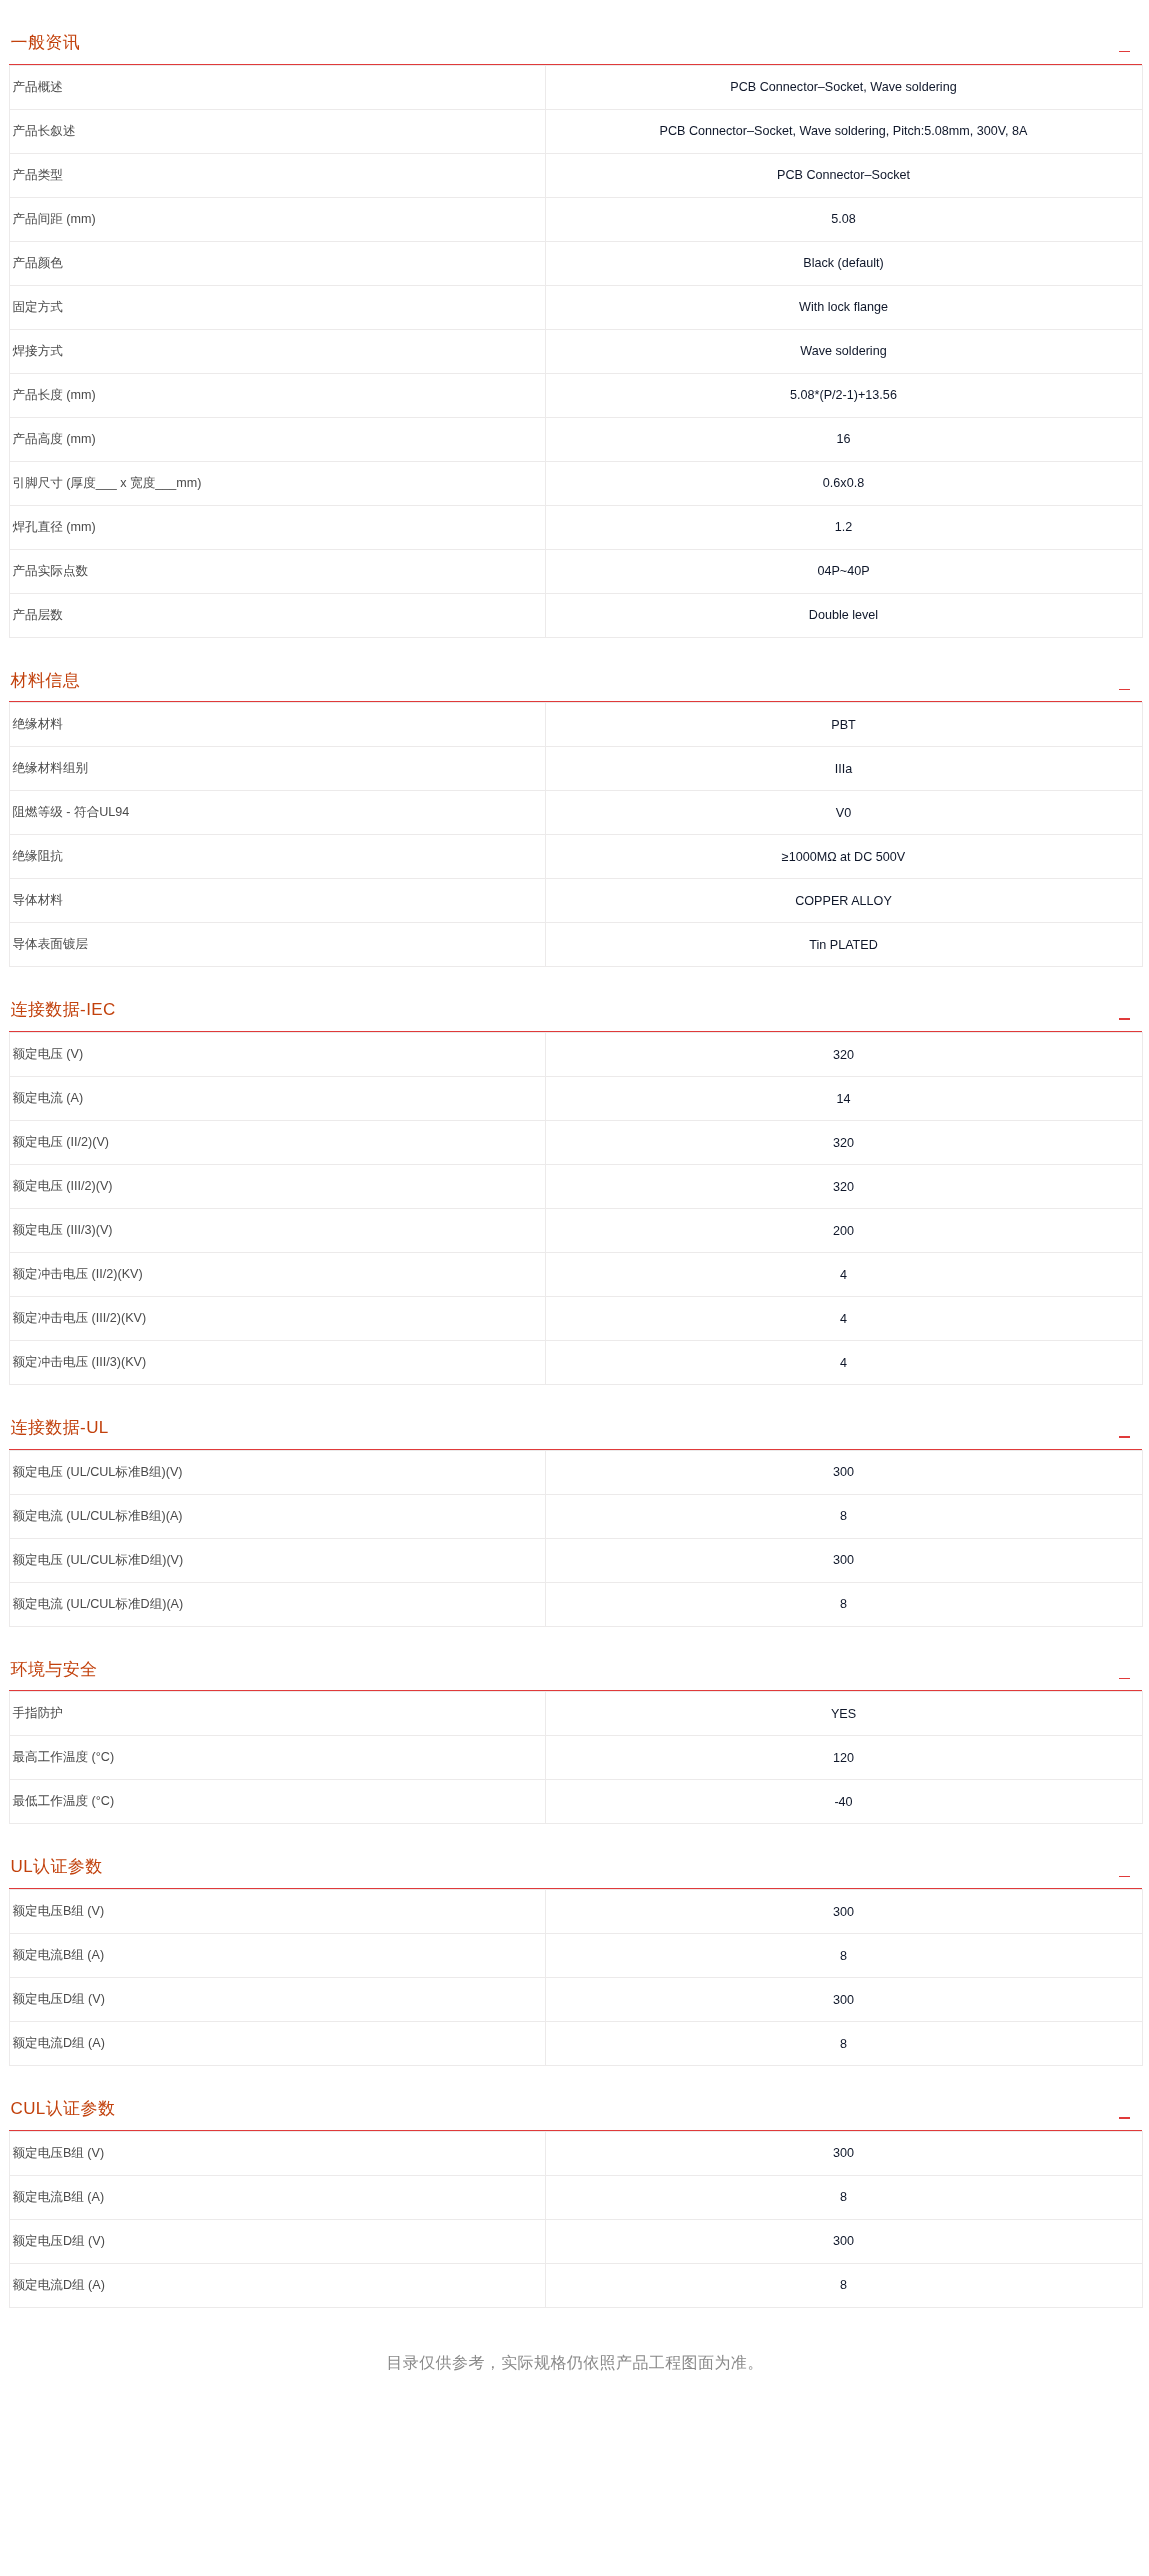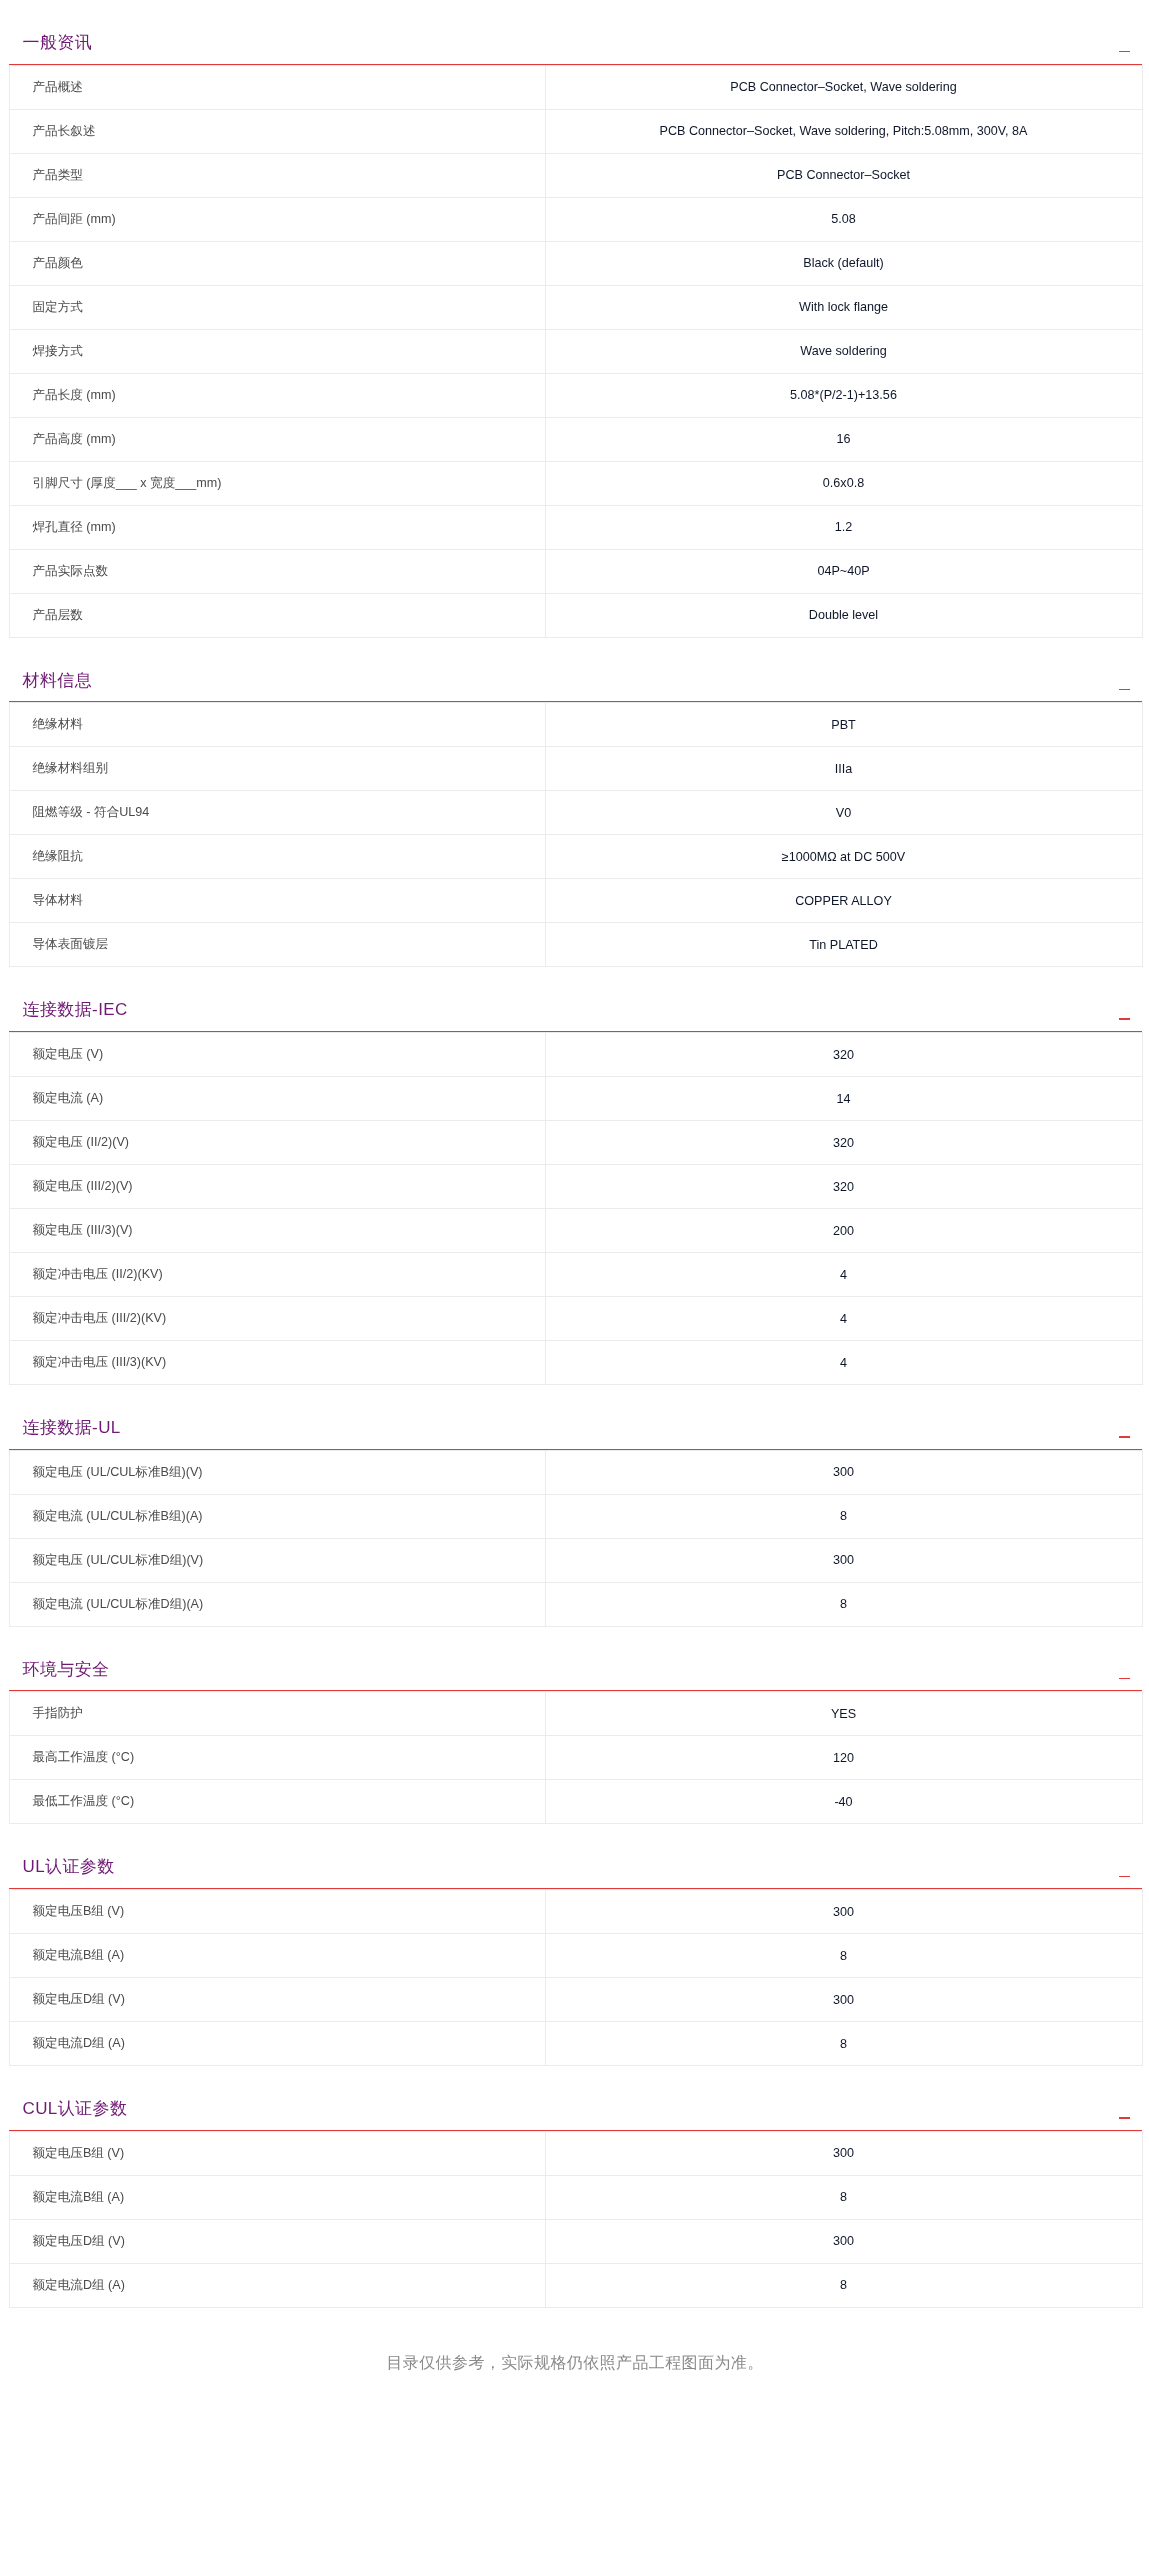--- a/index.html
+++ b/index.html
@@ -29,24 +29,24 @@
     margin: 0 auto;
   }
   .section-header {
     position: relative;
     height: 44px;
     border-bottom: 1.4px solid #e03a3a;
     margin-top: 19.7px;
   }
   .section-header .title {
     position: absolute;
-    left: 14px;
+    left: 2px;
     bottom: 9.8px;
     font-size: 17px;
-    color: #701a75;
+    color: #c2410c;
     letter-spacing: 0.4px;
     font-weight: 400;
   }
   .section-header .collapse {
     position: absolute;
     right: 9.8px;
     bottom: 7px;
     width: 12.6px;
     height: 9.8px;
     cursor: pointer;
@@ -71,21 +71,21 @@
     height: 44px;
     font-size: 12.6px;
     color: #4a4a4a;
     padding: 0 9.8px;
     box-sizing: border-box;
     font-weight: 400;
   }
   table.spec td.k {
     width: 536px;
     text-align: left;
-    padding-left: 23px;
+    padding-left: 3px;
   }
   table.spec td.v {
     width: 597px;
     text-align: center;
     color: #0f172a;
   }
   .footer {
     text-align: center;
     font-size: 16px;
     color: #8a8a8a;

